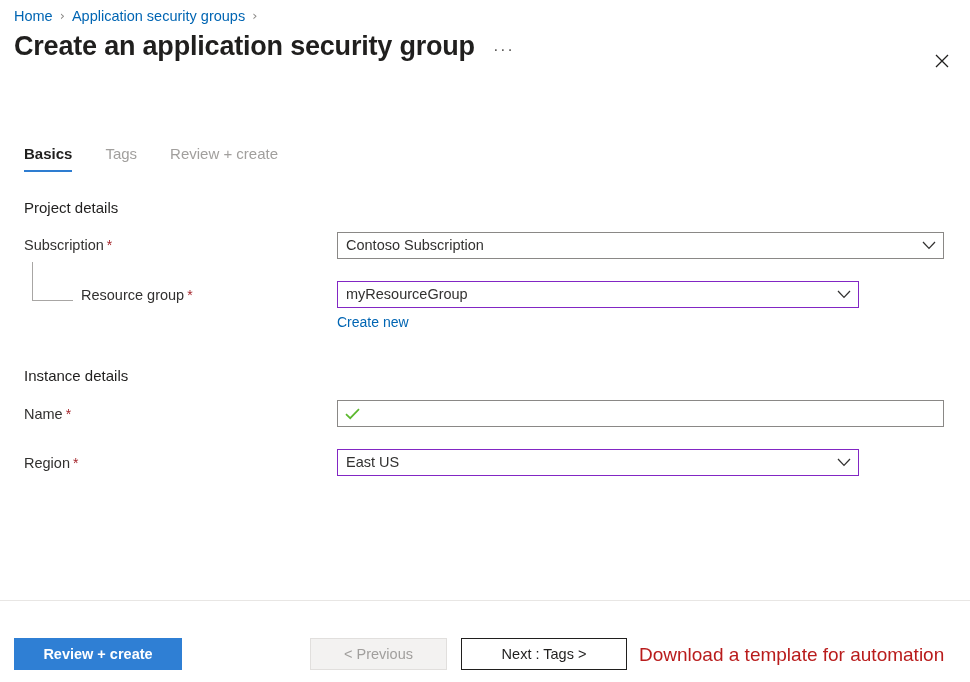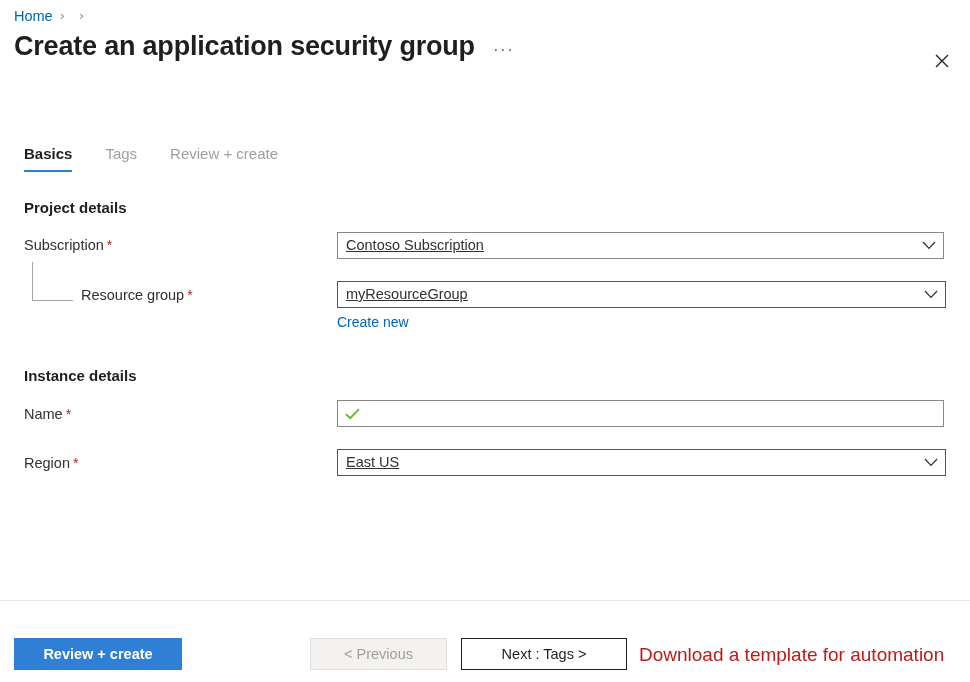--- a/index.html
+++ b/index.html
@@ -102,21 +102,21 @@
     bottom: 0;
     height: 2px;
     background: #2e7dd1;
   }
 
   
   .section-heading {
     position: absolute;
     left: 24px;
     font-size: 15px;
-    font-weight: bold;
+    font-weight: normal;
     color: #201f1e;
     line-height: 20px;
   }
   .field-label {
     position: absolute;
     font-size: 14.5px;
     line-height: 19px;
     color: #323130;
     white-space: nowrap;
   }
@@ -144,31 +144,30 @@
     width: 607px;
     height: 27px;
     background: #ffffff;
     border: 1px solid #8a8886;
     display: flex;
     align-items: center;
     cursor: pointer;
   }
   .ctrl.focused {
     border: 1px solid #8226c4;
-    width: 609px;
+    width: 522px;
   }
   .ctrl-text {
     flex: 1;
     padding-left: 8px;
     font-size: 14.5px;
     line-height: 19px;
     color: #323130;
     white-space: nowrap;
     overflow: hidden;
-    text-decoration: underline;
   }
   .ctrl-icon {
     width: 28px;
     display: flex;
     align-items: center;
     justify-content: center;
     flex: none;
   }
   .chev {
     display: block;
@@ -239,20 +238,21 @@
     color: #b91c1c;
     cursor: pointer;
   }
 </style>
 </head>
 <body>
 
 <div class="breadcrumb">
   <span class="bc-link">Home</span>
   <span class="bc-sep">›</span>
+  <span class="bc-link">Application security groups</span>
   <span class="bc-sep">›</span>
 </div>
 
 <div class="title-row">
   <span class="page-title">Create an application security group</span>
   <span class="ellipsis-btn">···</span>
 </div>
 
 <div class="close-btn">
   <svg width="14" height="14" viewBox="0 0 14 14">

